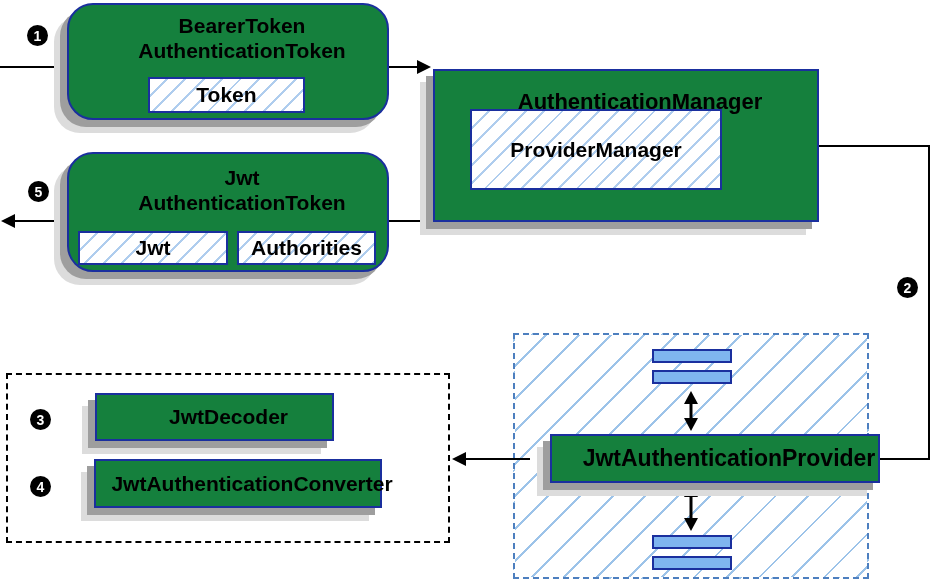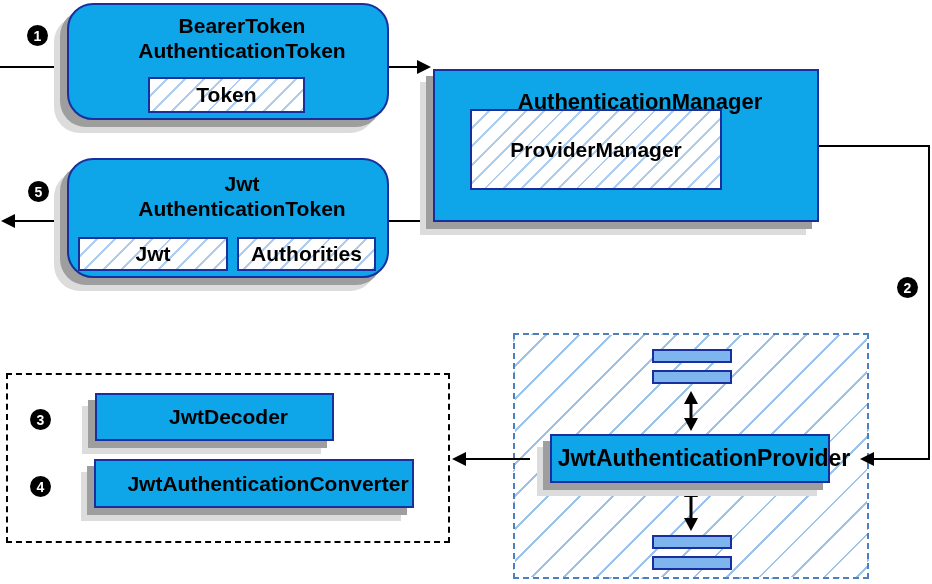--- a/index.html
+++ b/index.html
@@ -4,21 +4,21 @@
 <style>
   html,body{margin:0;padding:0;background:#ffffff;}
   .canvas{
     position:relative;width:932px;height:584px;background:#ffffff;overflow:hidden;
     font-family:"Liberation Sans","DejaVu Sans",sans-serif;color:#000;
   }
   svg.connectors{position:absolute;left:0;top:0;z-index:1;}
 
   .box{
     position:absolute;box-sizing:border-box;z-index:2;
-    background:#0ea5e9;border:2px solid #1A2F9E;
+    background:#15803d;border:2px solid #1A2F9E;
     font-weight:bold;text-align:center;padding-left:28px;
   }
   .rounded{border-radius:26px;}
   .shadow{box-shadow:-7px 7px 0 0 #9E9E9E,-13px 13px 0 0 #DCDCDC;}
   .title{font-size:21px;line-height:25px;font-weight:bold;}
   .inner{
     position:absolute;box-sizing:border-box;
     background:
       repeating-linear-gradient(135deg, rgba(0,0,0,0) 0 11px, #AFCDEE 11px 13px),
       #ffffff;
@@ -107,48 +107,48 @@
     </div>
   </div>
 
   <div class="box shadow" style="left:433px;top:69px;width:386px;height:153px;">
     <div class="title" style="padding-top:18px;font-size:22px;">AuthenticationManager</div>
     <div class="inner" style="left:35px;top:38px;width:252px;height:81px;">
       <span>ProviderManager</span>
     </div>
   </div>
 
-  <div class="box rounded shadow" style="left:67px;top:158px;width:322px;height:120px;">
+  <div class="box rounded shadow" style="left:67px;top:152px;width:322px;height:120px;">
     <div class="title" style="padding-top:11px;">
       <div>Jwt</div>
       <div>AuthenticationToken</div>
     </div>
     <div class="inner" style="left:9px;top:77px;width:150px;height:34px;">
       <span>Jwt</span>
     </div>
     <div class="inner" style="left:168px;top:77px;width:139px;height:34px;">
       <span>Authorities</span>
     </div>
   </div>
 
 
   <div class="bar" style="left:652px;top:349px;"></div>
   <div class="bar" style="left:652px;top:370px;"></div>
   <div class="bar" style="left:652px;top:535px;"></div>
   <div class="bar" style="left:652px;top:556px;"></div>
 
-  <div class="box shadow flexcenter" style="left:528px;top:434px;width:280px;height:49px;font-size:23px;">
+  <div class="box shadow flexcenter" style="left:528px;top:434px;width:330px;height:49px;font-size:23px;">
     <span>JwtAuthenticationProvider</span>
   </div>
 
   <div class="box shadow flexcenter" style="left:73px;top:393px;width:239px;height:48px;font-size:21px;">
     <span>JwtDecoder</span>
   </div>
 
-  <div class="box shadow flexcenter" style="left:72px;top:459px;width:320px;height:49px;font-size:21px;">
+  <div class="box shadow flexcenter" style="left:72px;top:459px;width:288px;height:49px;font-size:21px;">
     <span>JwtAuthenticationConverter</span>
   </div>
 
   <div class="badge" style="left:27px;top:25px;">
     <span>1</span>
   </div>
   <div class="badge" style="left:897px;top:277px;">
     <span>2</span>
   </div>
   <div class="badge" style="left:30px;top:409px;">

